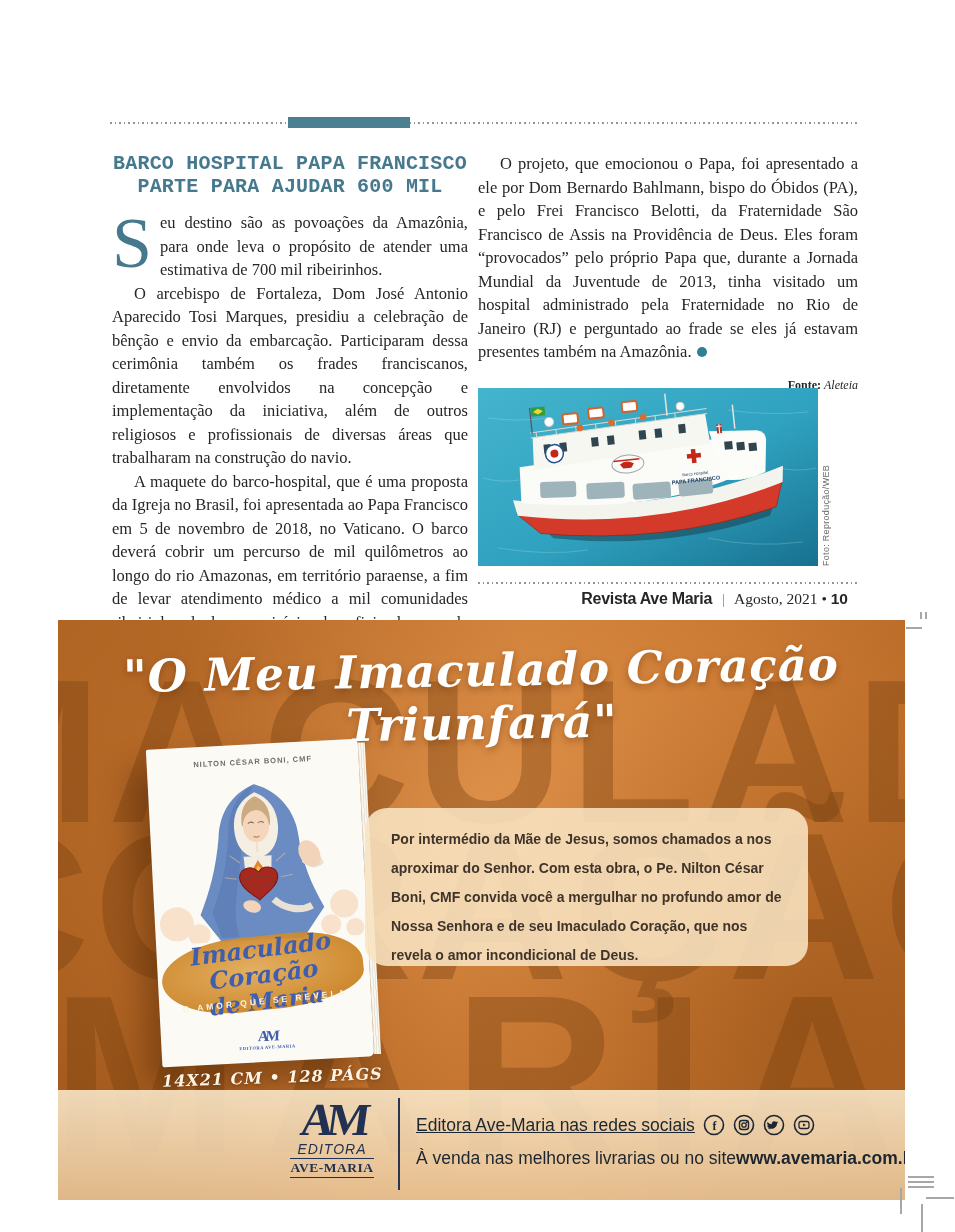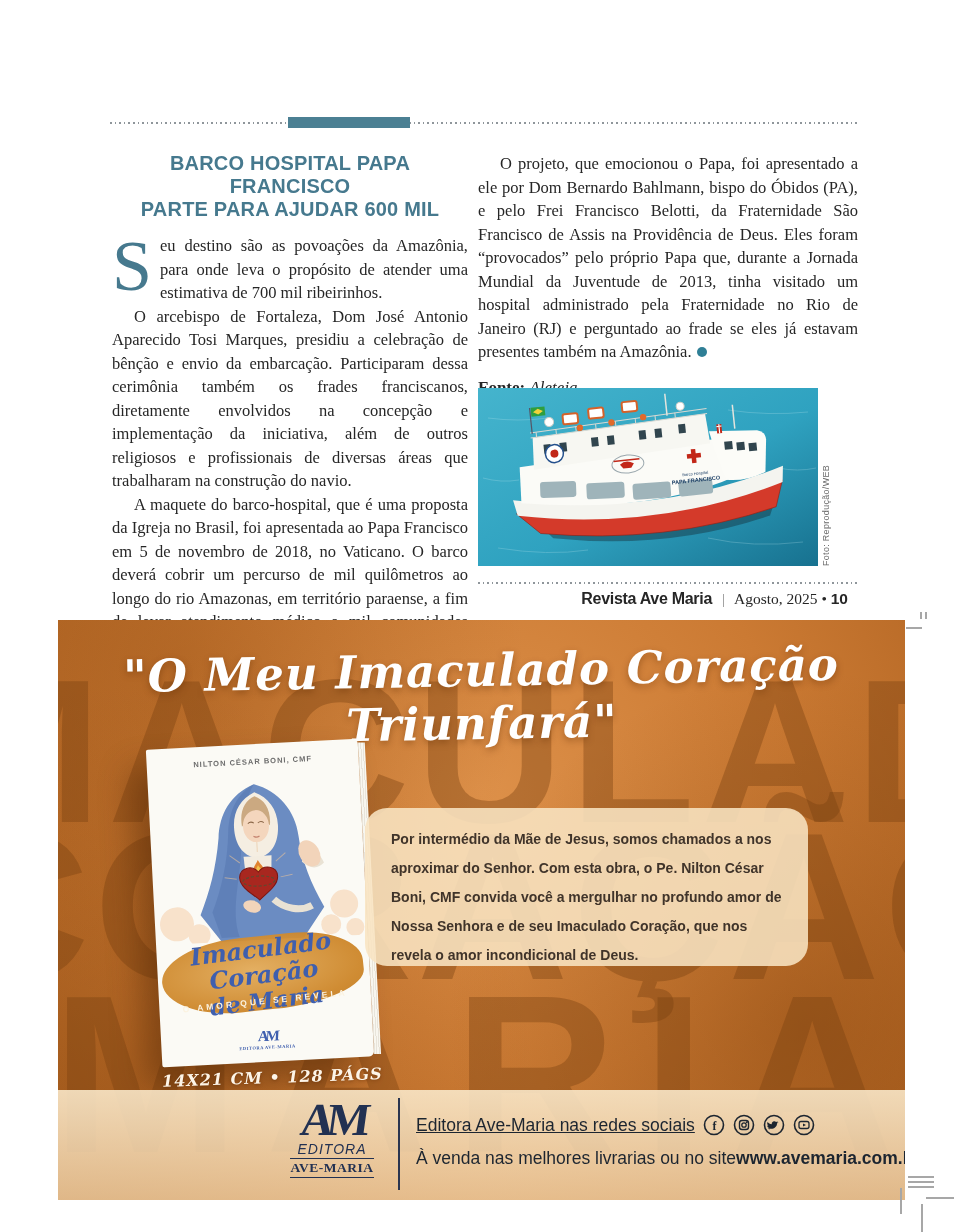--- a/index.html
+++ b/index.html
@@ -8,32 +8,32 @@
 
   
   .dotted{position:absolute;height:2px;
           background-image:repeating-linear-gradient(90deg,#8f969b 0 1.6px,transparent 1.6px 4.6px);}
   #top-rule{left:110px;top:122px;width:750px;}
   #top-bar{position:absolute;left:288px;top:117px;width:122px;height:11px;background:#4b8093;}
 
   #col1{position:absolute;left:112px;top:152px;width:356px;}
   #col2{position:absolute;left:478px;top:152px;width:380px;}
 
-  .headline{color:#46798e;font-family:Liberation Sans, sans-serif;font-weight:bold;
+  .headline{color:#46798e;font-family:Liberation Mono, monospace;font-weight:bold;
             font-size:20px;line-height:23px;text-align:center;letter-spacing:.2px;margin-bottom:13px;}
   .headline span{display:block;}
 
   .body-p{font-size:16.5px;line-height:23.5px;color:#262626;text-align:justify;margin:0;}
   .indent{text-indent:22px;}
   .dropcap{float:left;font-size:72px;line-height:56px;padding:4px 8px 0 0;color:#46798e;
            font-family:"Liberation Serif",serif;}
   .end-bullet{display:inline-block;width:10px;height:10px;border-radius:50%;
               background:#2f7f96;margin-left:5px;vertical-align:baseline;}
 
-  #fonte{margin-top:14px;text-align:left;font-size:17px;color:#262626;}
+  #fonte{margin-top:14px;text-align:right;font-size:12px;color:#262626;}
   #fonte .f-label{font-weight:bold;}
   #fonte .f-value{font-style:italic;}
 
   #photo{position:absolute;left:478px;top:388px;width:340px;height:178px;overflow:hidden;}
   #photo-credit{position:absolute;left:821px;top:462px;height:104px;
                 writing-mode:vertical-rl;transform:rotate(180deg);
                 font-family:"Liberation Sans",sans-serif;font-size:9px;color:#6b6b6b;letter-spacing:.3px;}
 
   #rule2{left:478px;top:582px;width:380px;}
   #page-footer{position:absolute;left:478px;top:590px;width:370px;text-align:right;
@@ -235,21 +235,21 @@
         </g>
       </g>
     </svg>
   </div>
   <div id="photo-credit">Foto: Reprodução/WEB</div>
 
   <div id="rule2" class="dotted"></div>
   <div id="page-footer">
     <span class="mag">Revista Ave Maria</span>
     <span class="sep">|</span>
-    <span>Agosto, 2025</span>
+    <span>Agosto, 2021</span>
     <span>•</span>
     <span class="pg">10</span>
   </div>
 
   <div id="ad">
     <div id="wm1" class="wm">IMACULADO</div>
     <div id="wm2" class="wm">CORAÇÃO</div>
     <div id="wm3" class="wm">MARIA</div>
 
     <div id="ad-headline">"O Meu Imaculado Coração Triunfará"</div>

